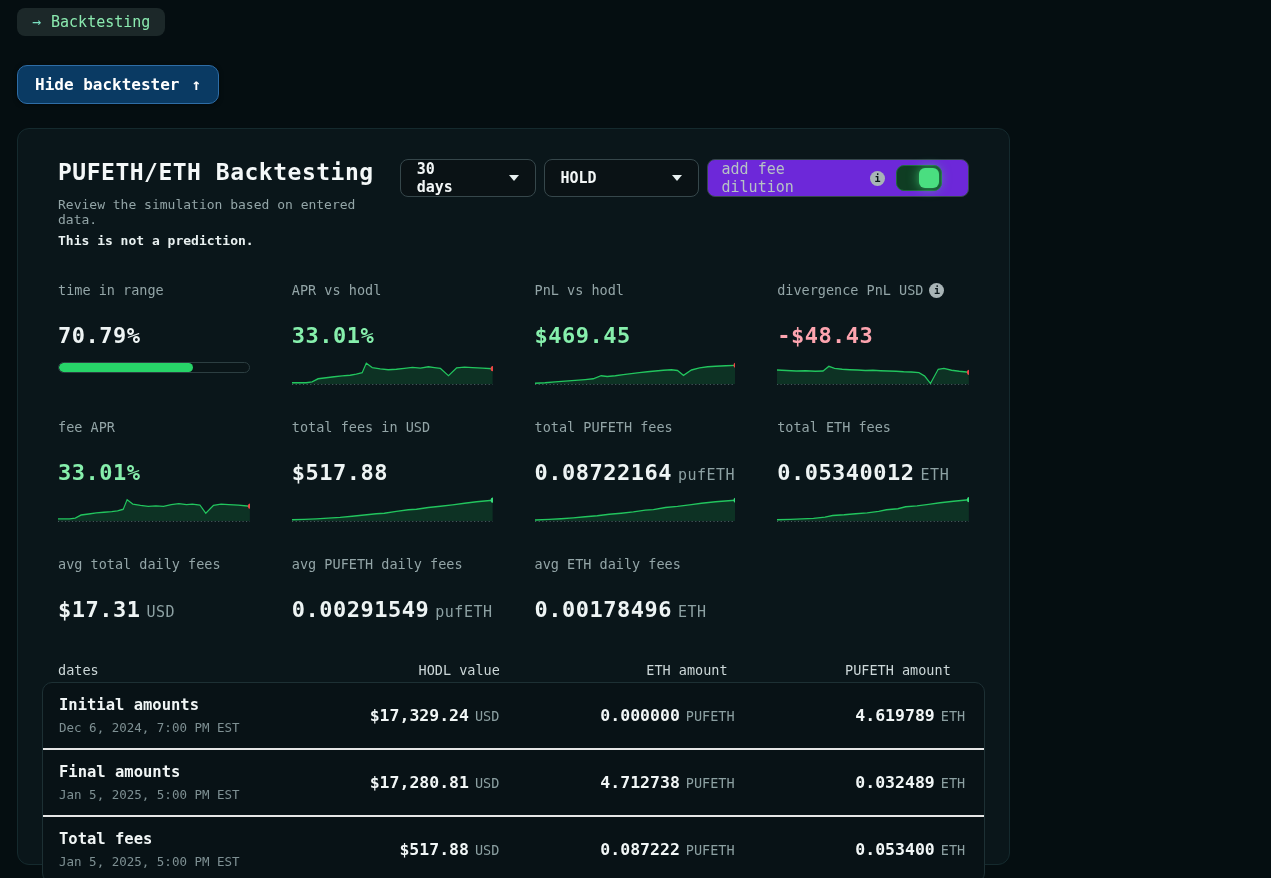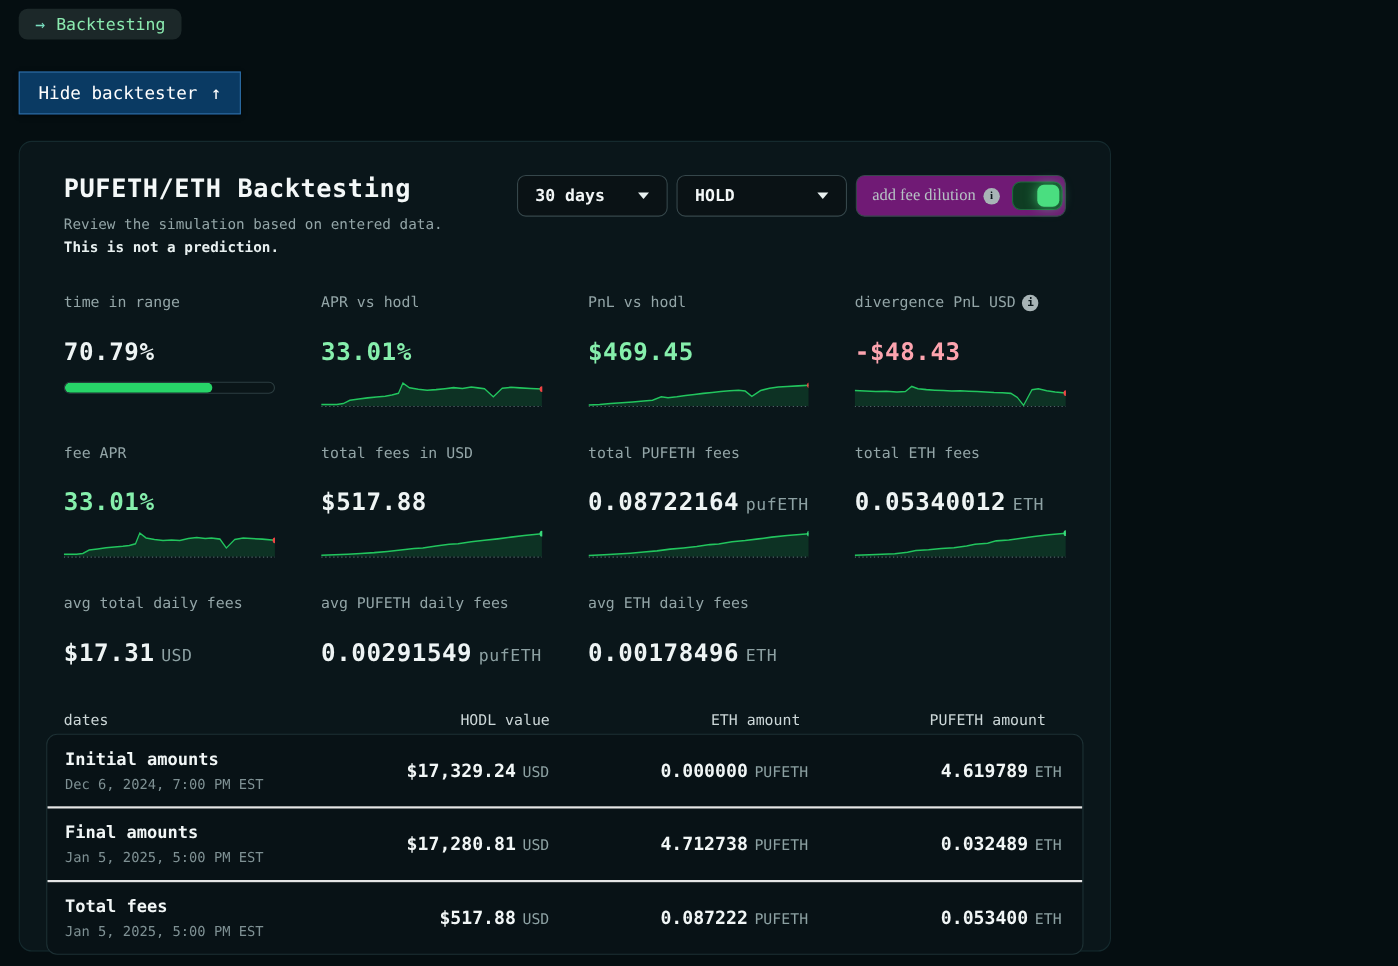--- a/index.html
+++ b/index.html
@@ -19,22 +19,22 @@
     padding:5px 15px; font-size:15px; color:#8beab0;
     display:flex; gap:10px; align-items:center;
     cursor:pointer;
   }
   .crumb .arrow { color:#7adfc0; }
 
   
   .hide-btn {
     position:absolute; left:17px; top:65px;
     background:#0a3a63; border:1px solid #2e6da6;
-    border-radius:0; padding:9px 17px;
-    font-size:16px; font-weight:normal; color:#ffffff;
+    border-radius:10px; padding:9px 17px;
+    font-size:16px; font-weight:bold; color:#ffffff;
     display:flex; gap:12px; align-items:center;
     cursor:pointer; box-shadow:0 1px 4px rgba(0,0,0,.5);
   }
 
   
   .panel {
     position:absolute; left:17px; top:128px;
     width:993px; height:737px;
     background:#0a161a;
     border:1px solid #152a2e;
@@ -54,23 +54,23 @@
     padding:0 16px; height:38px;
     font-size:15px; font-weight:bold; color:#f2f6f6; cursor:pointer;
   }
   .caret {
     width:0; height:0;
     border-left:5px solid transparent; border-right:5px solid transparent;
     border-top:6px solid #e8f0f0;
   }
   .fee-box {
     display:flex; align-items:center; gap:7px;
-    background:#701a75; border:1px solid #36474b; border-radius:8px;
-    padding:0 2px 0 14px; height:38px;
-    font-size:15px; color:#b6c2c4;font-family:Liberation Serif, serif;
+    background:#6d28d9; border:1px solid #36474b; border-radius:8px;
+    padding:0 26px 0 14px; height:38px;
+    font-size:15px; color:#b6c2c4;
   }
   .info-icon {
     width:15px; height:15px; border-radius:50%;
     background:#a8b4b6; color:#0a161a;
     font-size:10px; font-weight:bold; line-height:15px; text-align:center;
     cursor:pointer; flex:0 0 auto;
   }
   .toggle {
     position:relative; width:46px; height:26px; margin-left:4px;
     background:#0f3d23; border:1px solid #1e6a3d; border-radius:8px;

